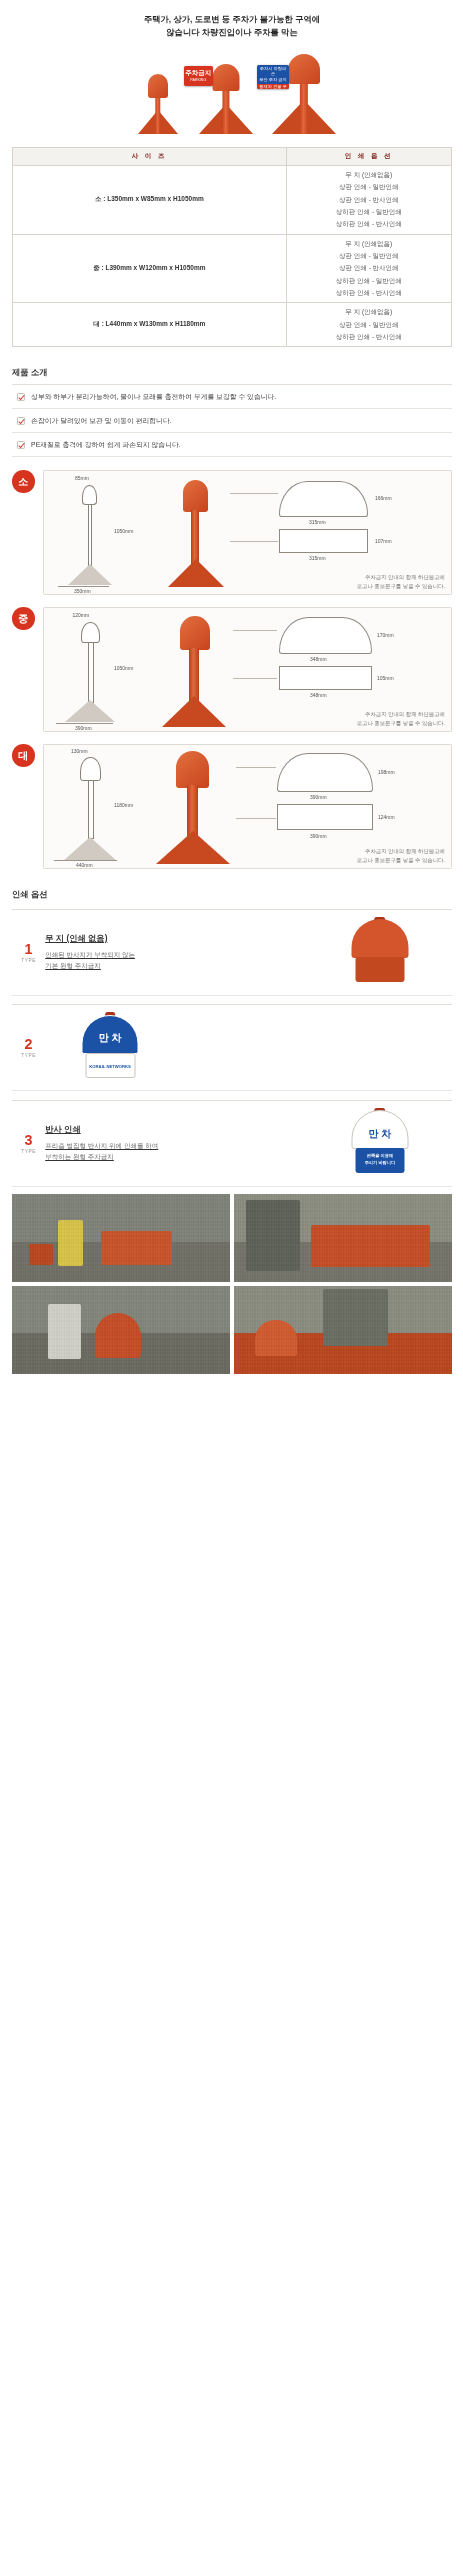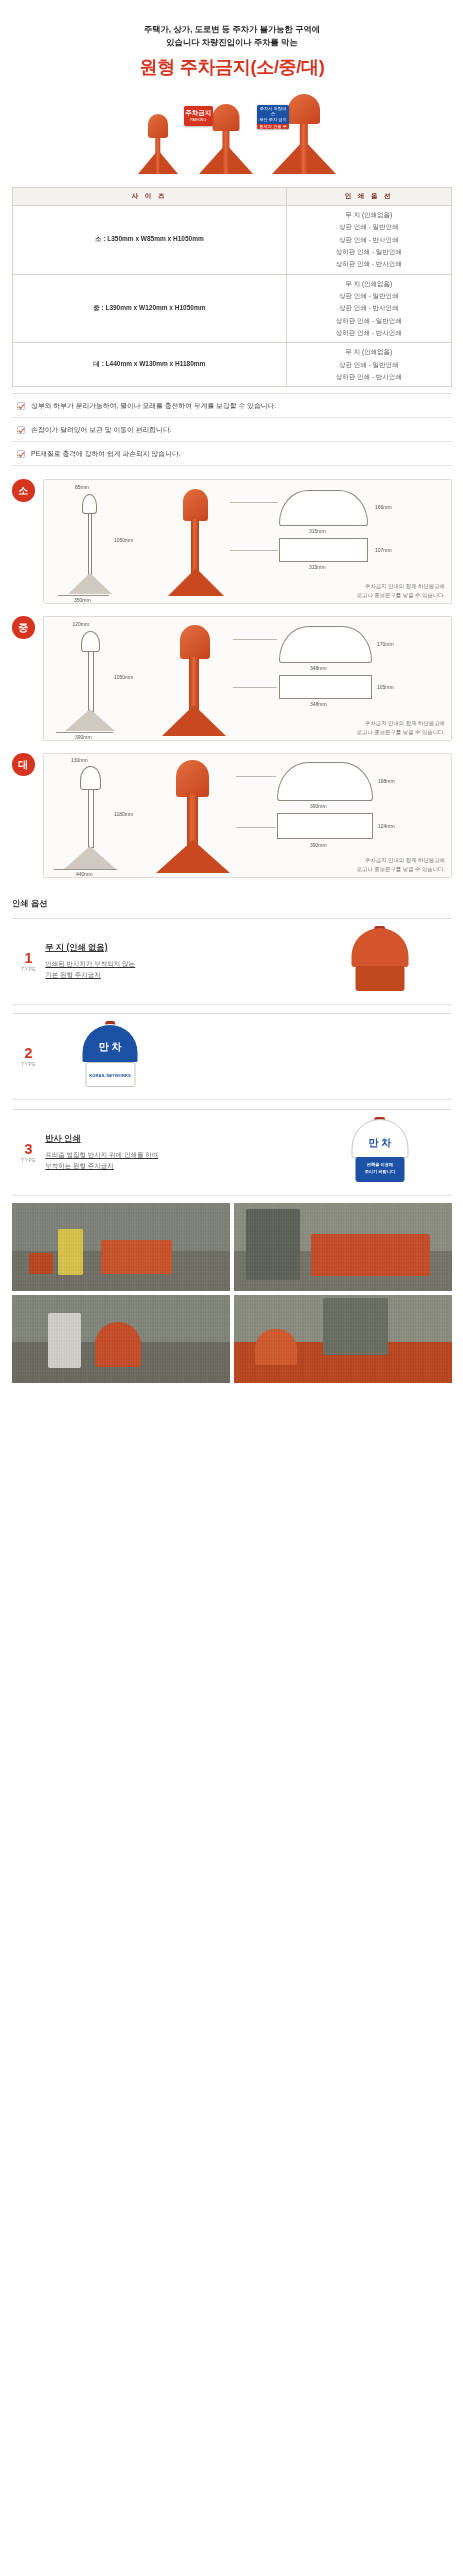--- a/index.html
+++ b/index.html
@@ -6,21 +6,21 @@
   html, body { margin:0; padding:0; }
   body {
     width: 464px;
     background: #ffffff;
     font-family: "Liberation Sans", sans-serif;
     color: #333;
   }
   .page { width: 464px; margin: 0 auto; position: relative; }
 
   
-  .hero { padding: 13px 0 3.6px; text-align: center; margin-top: 10px; }
+  .hero { padding: 13px 0 3.6px; text-align: center; }
   .hero-sub {
     font-size: 8.3px; color: #2b2b2b; line-height: 1.55; font-weight: bold;
   }
   .hero-title {
     margin-top: 6px;
     font-size: 18px; font-weight: bold; color: #d6341f; letter-spacing: -0.3px;
   }
 
   
   .hero-img {
@@ -168,23 +168,22 @@
   }
 </style>
 </head>
 <body>
 
 <div class="page">
 
   <div class="hero">
     <div class="hero-sub">
       <div>주택가, 상가, 도로변 등 주차가 불가능한 구역에</div>
-      <div>있습니다 차량진입이나 주차를 막는</div>
-    </div>
-    <div class="hero-title">원형 주차금지(소/중/대)</div>
+      <div>않습니다 차량진입이나 주차를 막는</div>
+    </div>
   </div>
 
   <div class="hero-img">
 
     <div class="cone" style="left:119px; width:54px; height:57px;">
       <div class="skirt" style="border-width:0 20px 24px 20px; border-color:transparent transparent #c8481f transparent;"></div>
       <div class="pole" style="width:5.4px; height:39px;"></div>
       <div class="head" style="bottom:36px; width:20px; height:24px; border-radius:10px 10px 2.4px 2.4px;"></div>
     </div>
 
@@ -246,20 +245,21 @@
           <td class="opts">
             <div>무 지 (인쇄없음)</div>
             <div>상판 인쇄 - 일반인쇄</div>
             <div>상하판 인쇄 - 반사인쇄</div>
           </td>
         </tr>
       </tbody>
     </table>
   </div>
 
+  <div class="sec-head">제품 소개</div>
   <div class="features">
     <div class="feat-row">
       <span class="check"></span>
       <span>상부와 하부가 분리가능하여, 물이나 모래를 충전하여 무게를 보강할 수 있습니다.</span>
     </div>
     <div class="feat-row">
       <span class="check"></span>
       <span>손잡이가 달려있어 보관 및 이동이 편리합니다.</span>
     </div>
     <div class="feat-row">

